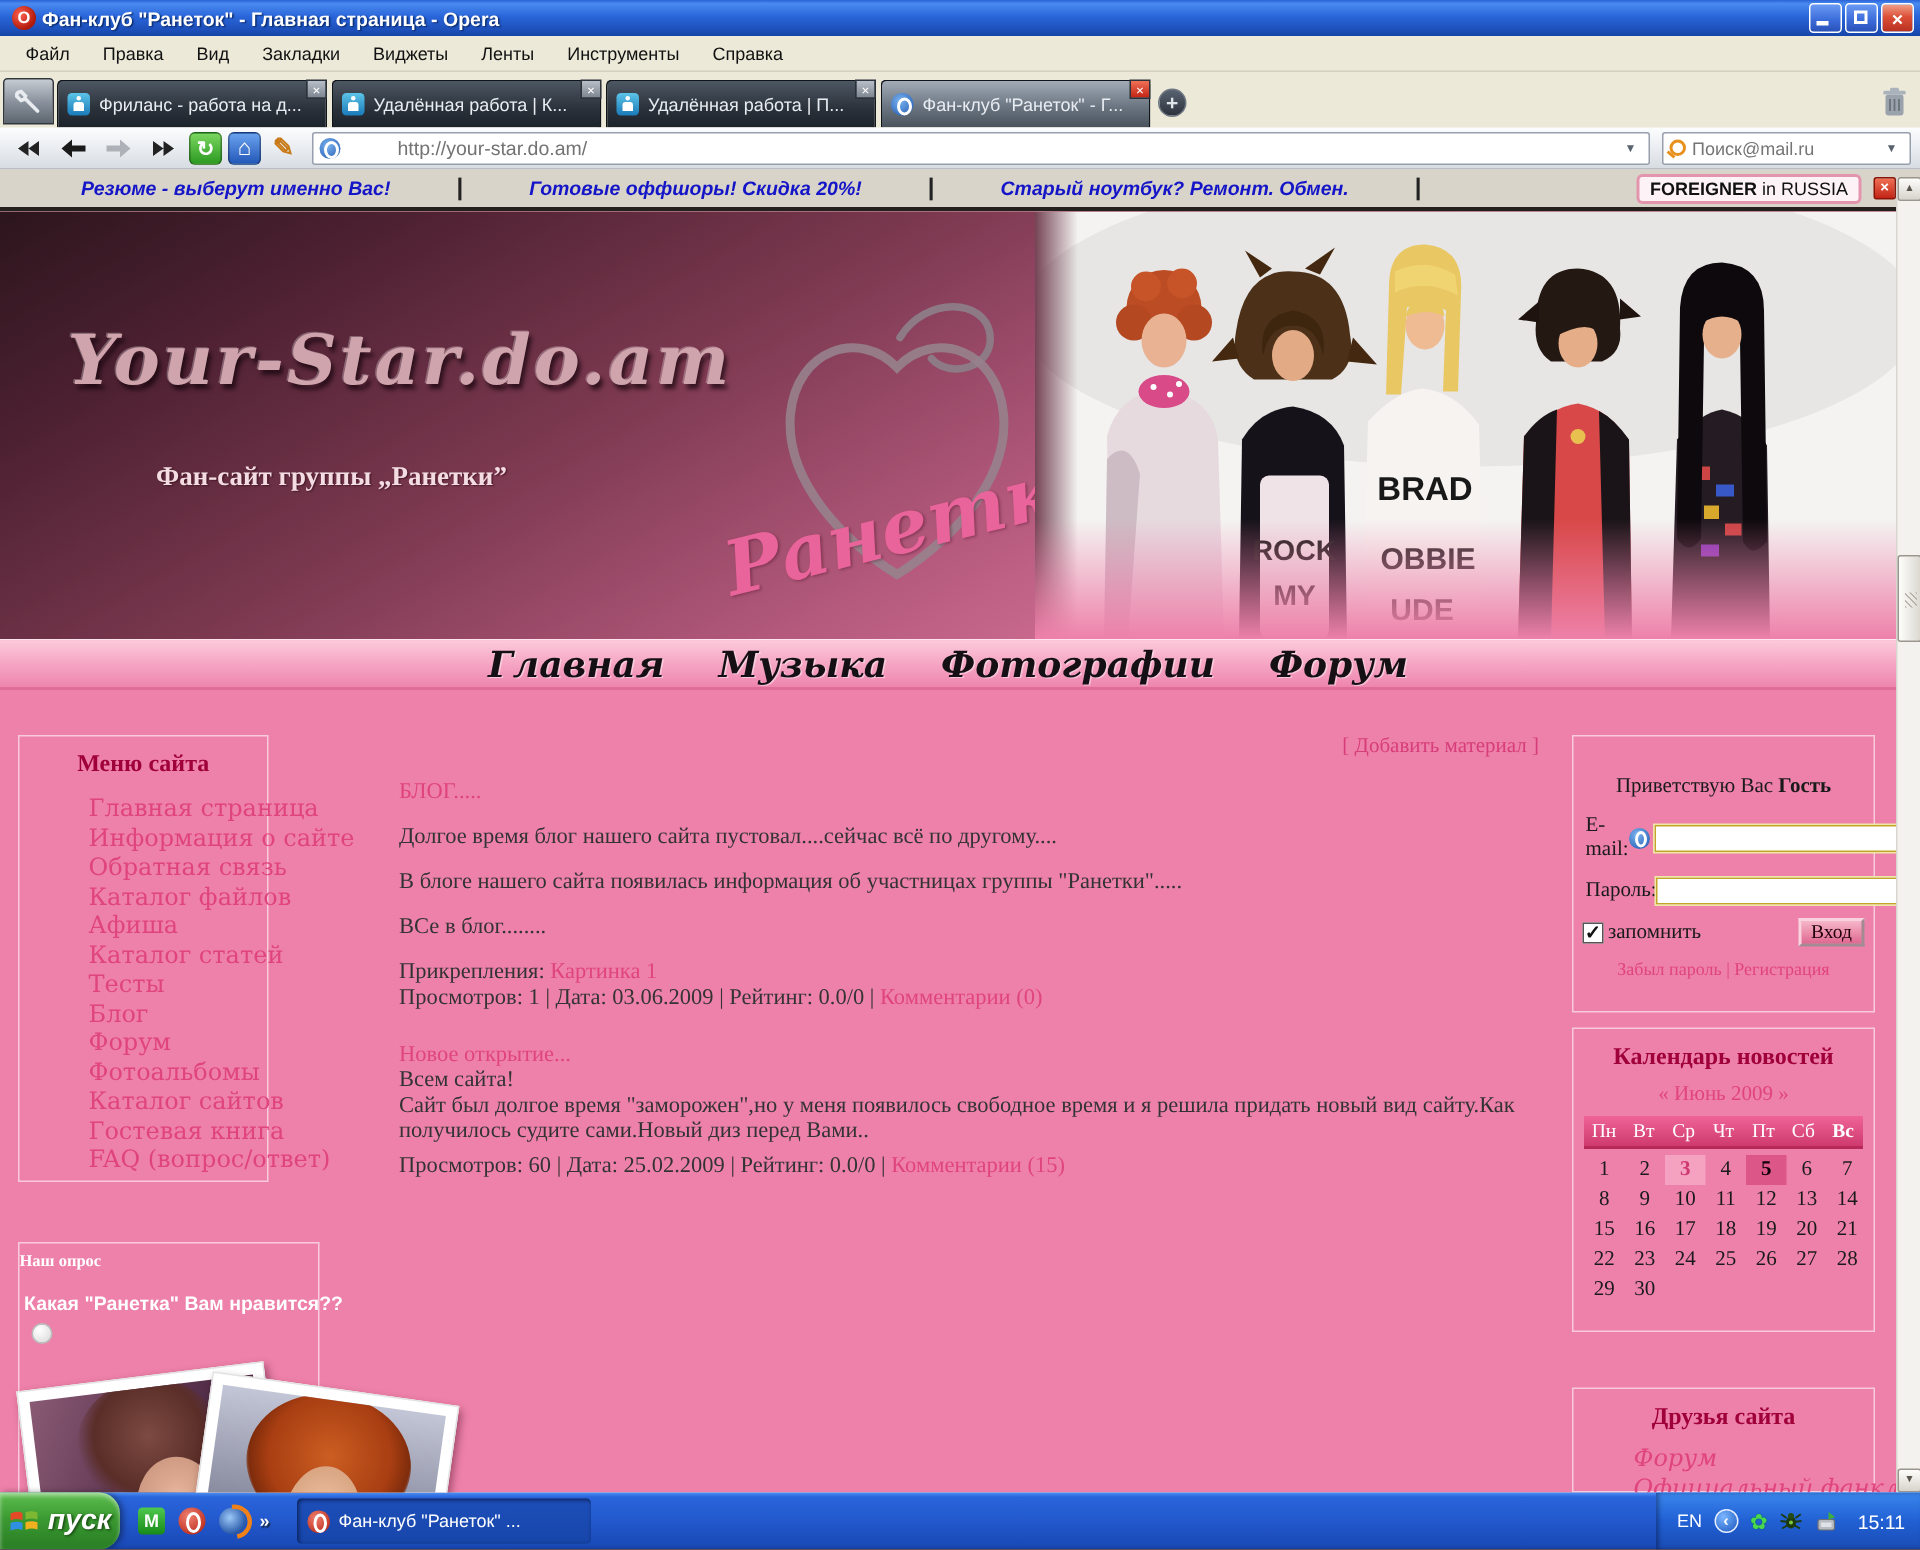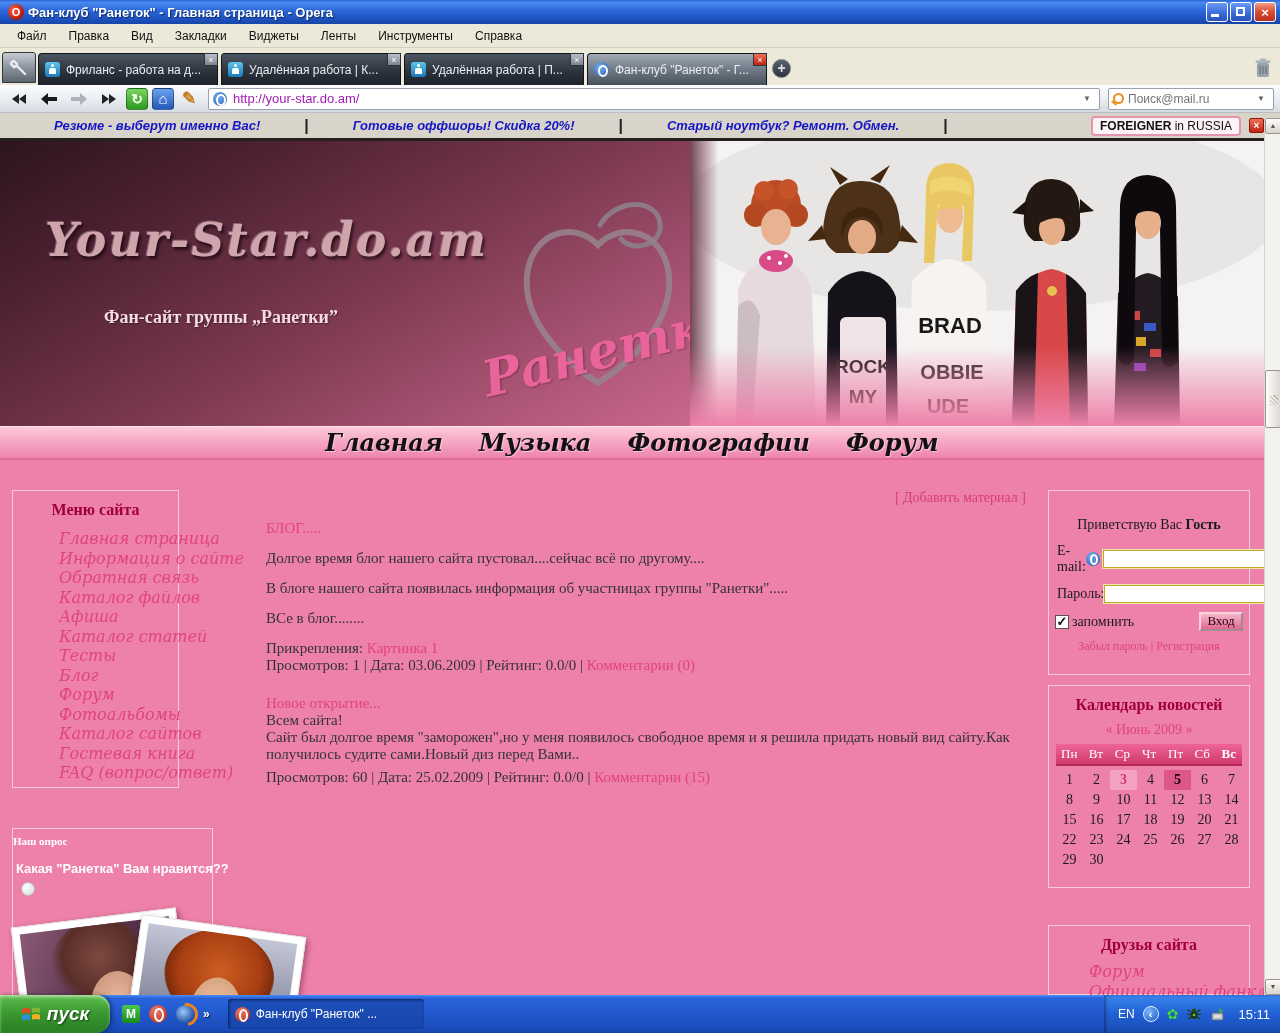--- a/index.html
+++ b/index.html
@@ -61,21 +61,21 @@
   .navbtn { width:26px; height:22px; display:flex; align-items:center; justify-content:center; border-radius:3px; }
   .tile { width:22px; height:22px; border-radius:4px; display:flex; align-items:center; justify-content:center;
     color:#fff; font-size:14px; font-weight:bold; border:1px solid rgba(0,0,0,.35); }
   .tile.reload { background:linear-gradient(180deg,#7ad65e,#2c9a22); }
   .tile.home { background:linear-gradient(180deg,#6aa2ee,#2358b8); font-size:15px; }
   .tile.note { background:transparent; border:none; color:#c87a18; font-size:17px; }
   .addr { flex:1; height:22px; background:#fff; border:1px solid #97a0ac; border-radius:2px;
     display:flex; align-items:center; padding:0 4px; margin:0 4px; }
   .addr .site-ico { width:14px; height:14px; border-radius:50%; background:radial-gradient(circle at 40% 35%,#7ab2ee,#1c54b0); position:relative; flex:none; margin-right:6px;}
   .addr .site-ico::after { content:""; position:absolute; left:3px; top:2px; width:6px; height:8px; border:2px solid #fff; border-radius:50%; }
-  .addr input { flex:1; border:none; outline:none; font-size:13px; color:#a21caf; font-family:"Liberation Sans",sans-serif; background:transparent; }
+  .addr input { flex:1; border:none; outline:none; font-size:13px; color:#737373; font-family:"Liberation Sans",sans-serif; background:transparent;margin-left:32px; }
   .drop { width:16px; height:18px; display:flex; align-items:center; justify-content:center; color:#5a6470; font-size:8px; }
   .search { width:166px; height:22px; background:#fff; border:1px solid #97a0ac; border-radius:2px; display:flex; align-items:center; padding:0 4px; }
   .mag { width:11px; height:11px; border:2px solid #e8901c; border-radius:50%; position:relative; flex:none; margin-right:4px; }
   .mag::after { content:""; position:absolute; left:-4px; top:7px; width:6px; height:2px; background:#e8901c; transform:rotate(40deg); }
   .search input { flex:1; width:40px; border:none; outline:none; font-size:12px; color:#8a8f96; background:transparent; font-family:"Liberation Sans",sans-serif; }
 
   
   .adbar { position:absolute; left:0; top:113px; width:1280px; height:28px; background:#d8d4ca;
     border-bottom:3px solid #24201e; display:flex; align-items:center; padding:0 10px; }
   .adbar .adlink { color:#1515c8; font-size:13px; font-style:italic; font-weight:bold; margin:0 44px; white-space:nowrap; }
@@ -104,21 +104,21 @@
     border-top:1px solid #ffe4ee; border-bottom:2px solid #e06d98;
     display:flex; align-items:center; justify-content:center; gap:36px; }
   .site-nav span { font-family:"DejaVu Serif",serif; font-style:italic; font-weight:bold; font-size:24px; color:#141014;
     text-shadow:1px 1px 0 rgba(255,255,255,.45); }
 
   .pbox { position:absolute; border:1px solid #f7cbd9; }
   .pbox-title { text-align:center; font-weight:bold; font-size:16px; color:#a00038; padding-top:10px; }
 
   .menu-box { left:12px; top:349px; width:167px; height:298px; }
   .menu-items { padding:10px 0 0 46px; }
-  .menu-items div { font-family:"DejaVu Serif",serif; font-style:italic; font-size:16px; color:#e0447e; line-height:19.5px; white-space:nowrap; }
+  .menu-items div { font-family:"DejaVu Serif",serif; font-size:16px; color:#e0447e; line-height:19.5px; white-space:nowrap; }
 
   .poll-box { left:12px; top:687px; width:201px; height:200px; border:1px solid rgba(255,255,255,.6); border-bottom:none; }
   .poll-title { text-align:left; font-weight:bold; font-size:11px; color:#fff; padding:6px 10px 0 0; font-family:Liberation Serif, serif; }
   .poll-q { font-family:"Liberation Sans",sans-serif; font-weight:bold; font-size:13px; color:#fff; padding:14px 0 0 3px; white-space:nowrap; }
   .radio { width:14px; height:14px; border-radius:50%; background:radial-gradient(circle at 35% 30%,#ffffff,#d8d8d8); border:1px solid #bbb; margin:6px 0 0 8px; }
   .polaroid { position:absolute; background:#fff; padding:7px 7px 18px 7px; box-shadow:2px 3px 6px rgba(60,0,25,.45); border:1px solid #e2e2e2; }
   .pol1 { left:6px; top:88px; transform:rotate(-7deg); }
   .pol2 { left:118px; top:96px; transform:rotate(8deg); z-index:2; }
   .pshot { width:150px; height:118px; }
   .pshot1 { background:linear-gradient(115deg,#8a5a74 0%,#5c3450 45%,#3c2036 100%); position:relative; overflow:hidden; }
@@ -178,21 +178,21 @@
     border:1px solid #9a968e; border-radius:2px; color:#5a564e; font-size:7px; text-align:center; line-height:14px; }
   .sbtn.up { top:0; } .sbtn.down { bottom:0; }
   .sthumb { position:absolute; left:0; top:252px; width:16px; height:58px; background:linear-gradient(90deg,#fdfdfb,#dcd9d2);
     border:1px solid #9a968e; border-radius:2px; }
   .sthumb::after { content:""; position:absolute; left:4px; top:24px; width:8px; height:10px;
     background:repeating-linear-gradient(45deg,#b8b4aa 0 1px,transparent 1px 3px); }
 
   
   .taskbar { position:absolute; left:0; top:995px; width:1280px; height:38px;
     background:linear-gradient(180deg,#4a90f4 0%,#2a64dc 8%,#2258cc 50%,#1a4ab8 92%,#15409e 100%); display:flex; align-items:center; }
-  .startbtn { width:110px; height:38px; border-radius:0 14px 14px 0;
+  .startbtn { width:80px; height:38px; border-radius:0 14px 14px 0;
     background:linear-gradient(180deg,#5fbf4f 0%,#3b9a32 45%,#2c8226 90%);
     box-shadow:inset 0 2px 3px rgba(255,255,255,.5), 2px 0 4px rgba(0,0,0,.4);
     display:flex; align-items:center; justify-content:center; gap:6px; }
   .startbtn .slabel { color:#fff; font-size:19px; font-weight:bold; font-style:italic; text-shadow:1px 1px 2px #14400e; }
   .qlaunch { display:flex; align-items:center; gap:9px; padding:0 10px 0 12px; }
   .qicon { width:18px; height:18px; }
   .qi-green { background:linear-gradient(180deg,#4ec84e,#188a18); border-radius:3px; color:#fff; font-size:12px; font-weight:bold; text-align:center; line-height:18px; }
   .qi-opera { border-radius:50%; background:radial-gradient(circle at 38% 32%,#f08070,#b01808); position:relative; }
   .qi-opera::after { content:""; position:absolute; left:5px; top:3px; width:6px; height:10px; border:2px solid #fff; border-radius:50%; }
   .qi-ff { border-radius:50%; background:radial-gradient(circle at 40% 38%,#9cc8f8,#2858a8 70%); position:relative; }

